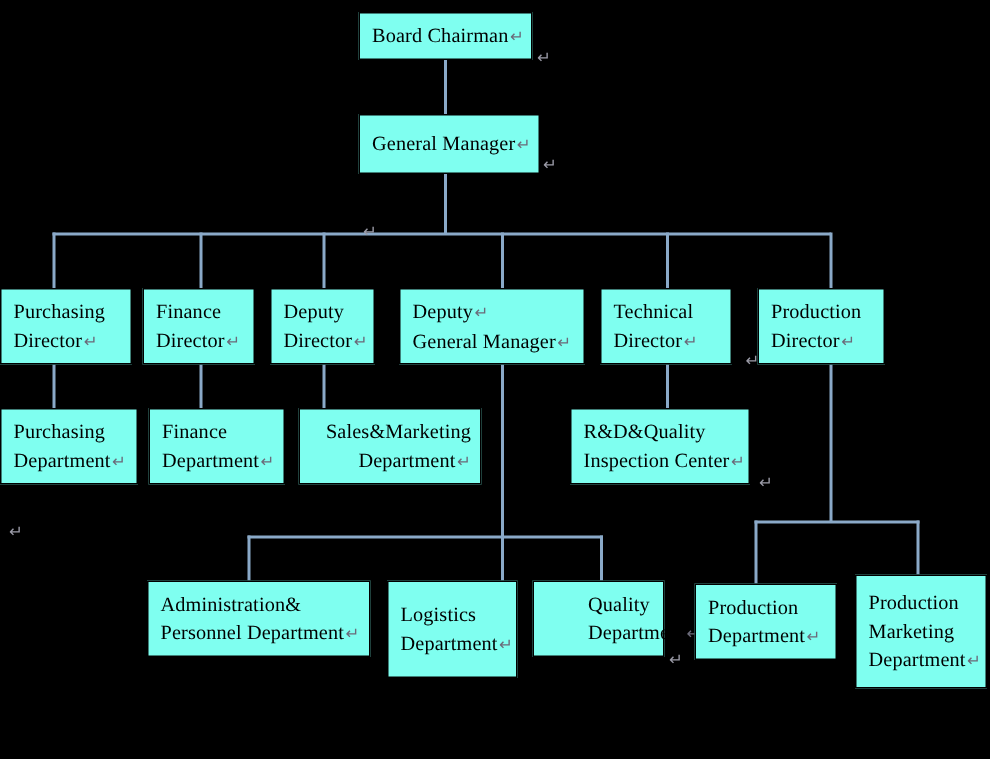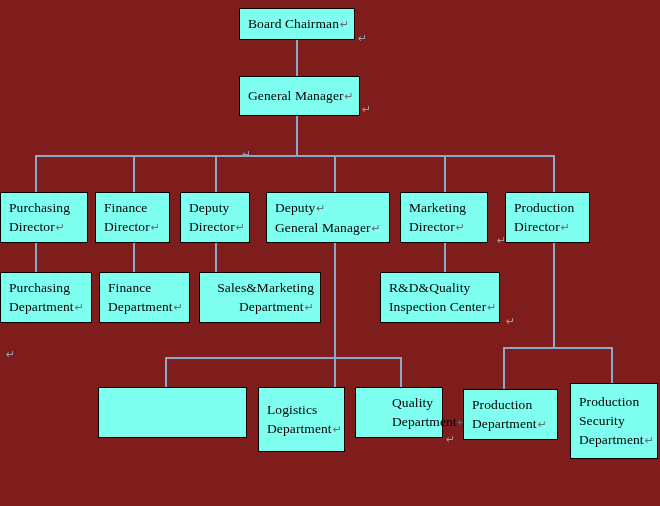--- a/index.html
+++ b/index.html
@@ -6,21 +6,21 @@
   html,body{margin:0;padding:0;background:#ffffff;}
   body{
     font-family:"Liberation Serif","DejaVu Serif",serif;
     color:#000000;
     -webkit-font-smoothing:antialiased;
   }
   #canvas{
     position:relative;
     width:660px;
     height:506px;
-    background:#7f1d1d;
+    background:#000000;
     overflow:hidden;
   }
   .box{
     position:absolute;
     box-sizing:border-box;
     background:#7FFFF0;
     border:1px solid #000000;
     display:flex;
     flex-direction:column;
     justify-content:center;
@@ -112,21 +112,21 @@
     <div class="line">Deputy</div>
     <div class="line"><span>Director</span><span class="pil">↵</span></div>
   </div>
 
   <div class="box" style="left:266px;top:192px;width:124px;height:51px;">
     <div class="line"><span>Deputy</span><span class="pil">↵</span></div>
     <div class="line"><span>General Manager</span><span class="pil">↵</span></div>
   </div>
 
   <div class="box" style="left:400px;top:192px;width:88px;height:51px;">
-    <div class="line">Marketing</div>
+    <div class="line">Technical</div>
     <div class="line"><span>Director</span><span class="pil">↵</span></div>
   </div>
 
   <div class="box" style="left:505px;top:192px;width:85px;height:51px;">
     <div class="line">Production</div>
     <div class="line"><span>Director</span><span class="pil">↵</span></div>
   </div>
 
   <div class="box" style="left:0px;top:272px;width:92px;height:51px;">
     <div class="line">Purchasing</div>
@@ -142,40 +142,42 @@
     <div class="line">Sales&amp;Marketing</div>
     <div class="line"><span>Department</span><span class="pil">↵</span></div>
   </div>
 
   <div class="box" style="left:380px;top:272px;width:120px;height:51px;">
     <div class="line">R&amp;D&amp;Quality</div>
     <div class="line"><span>Inspection Center</span><span class="pil">↵</span></div>
   </div>
 
   <div class="box" style="left:98px;top:387px;width:149px;height:51px;">
+    <div class="line">Administration&amp;</div>
+    <div class="line"><span>Personnel Department</span><span class="pil">↵</span></div>
   </div>
 
   <div class="box" style="left:258px;top:387px;width:87px;height:65px;">
     <div class="line">Logistics</div>
     <div class="line"><span>Department</span><span class="pil">↵</span></div>
   </div>
 
   <div class="box" style="left:355px;top:387px;width:88px;height:51px;padding-left:36px;">
     <div class="line">Quality</div>
     <div class="line"><span>Department</span><span class="pil">↵</span></div>
   </div>
 
   <div class="box" style="left:463px;top:389px;width:95px;height:51px;">
     <div class="line">Production</div>
     <div class="line"><span>Department</span><span class="pil">↵</span></div>
   </div>
 
   <div class="box" style="left:570px;top:383px;width:88px;height:76px;">
     <div class="line">Production</div>
-    <div class="line">Security</div>
+    <div class="line">Marketing</div>
     <div class="line"><span>Department</span><span class="pil">↵</span></div>
   </div>
 
   <span class="pil-free" style="left:358px;top:32px;">↵</span>
   <span class="pil-free" style="left:362px;top:103px;">↵</span>
   <span class="pil-free" style="left:242px;top:148px;">↵</span>
   <span class="pil-free" style="left:497px;top:234px;">↵</span>
   <span class="pil-free" style="left:506px;top:315px;">↵</span>
   <span class="pil-free" style="left:6px;top:348px;">↵</span>
   <span class="pil-free" style="left:446px;top:433px;">↵</span>

